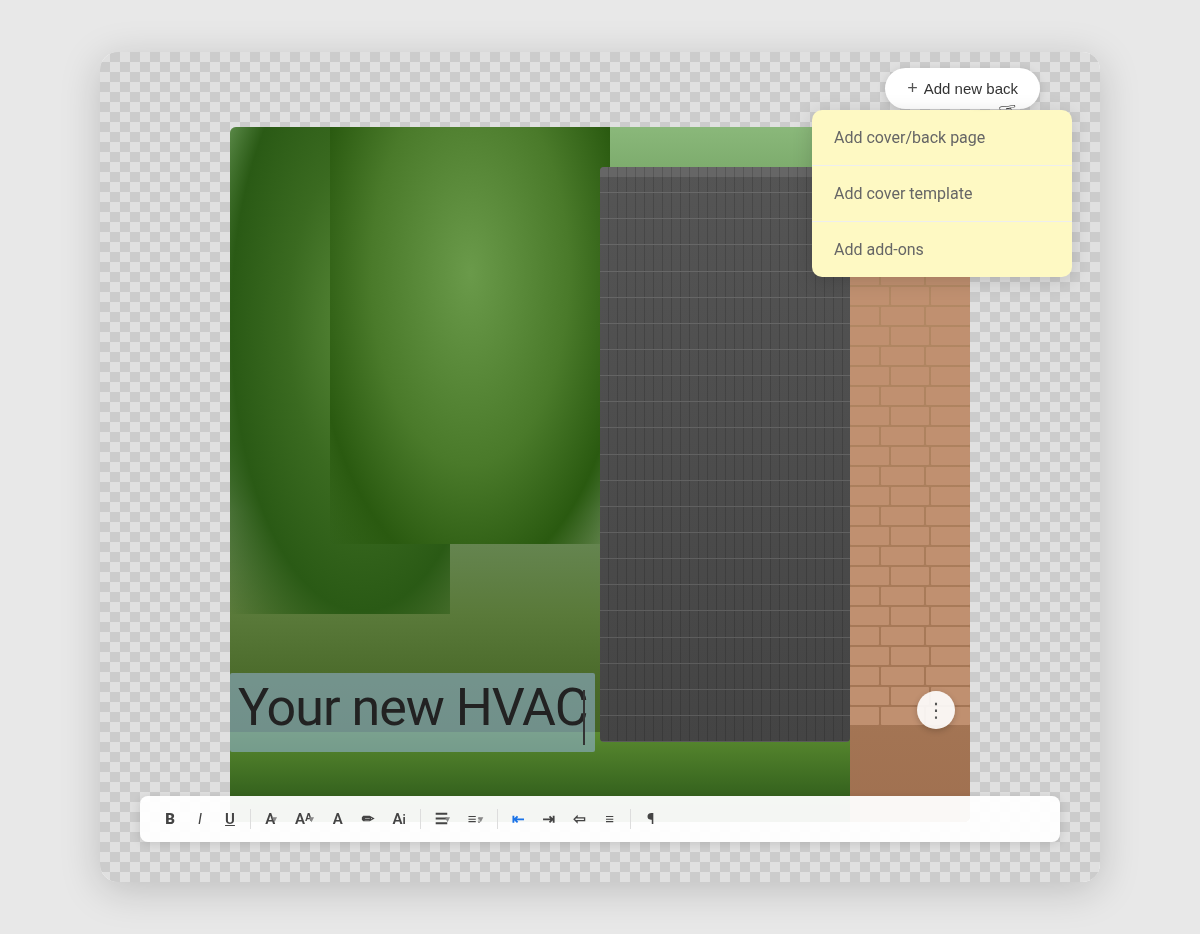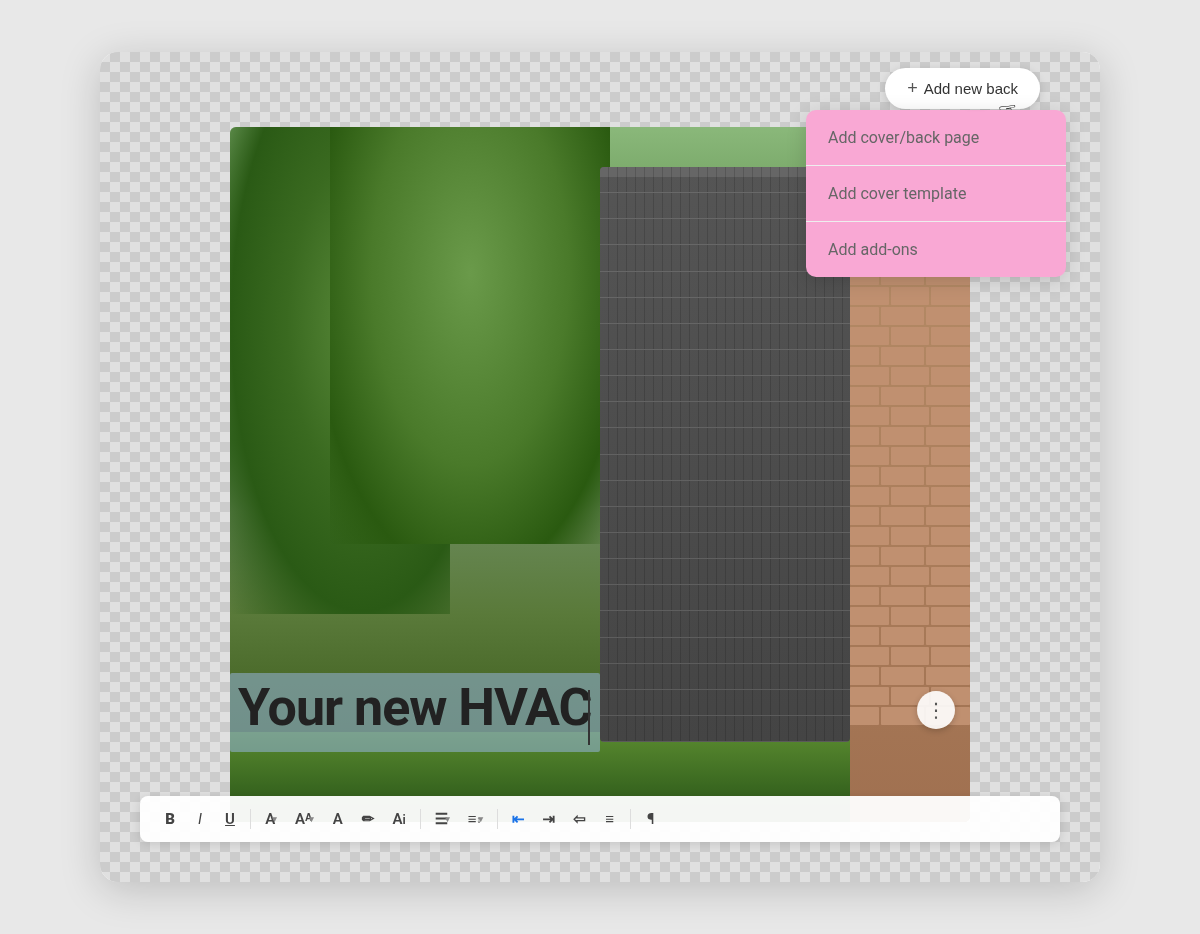--- a/index.html
+++ b/index.html
@@ -211,22 +211,22 @@
       font-size: 22px;
       z-index: 101;
       pointer-events: none;
       transform: rotate(-10deg);
     }
 
     
     .dropdown-menu {
       position: absolute;
       top: 58px;
-      right: 34px;
-      background: #f9a8d4;
+      right: 28px;
+      background: #fef9c3;
       border-radius: 10px;
       box-shadow: 0 4px 20px rgba(0,0,0,0.15);
       min-width: 260px;
       z-index: 200;
       overflow: hidden;
     }
 
     
     .dropdown-menu::before {
       content: '';
@@ -263,21 +263,21 @@
 
     .headline-selection {
       display: inline-block;
       background: rgba(150, 180, 220, 0.55);
       padding: 4px 8px;
       border-radius: 2px;
     }
 
     .headline-text {
       font-size: 52px;
-      font-weight: 700;
+      font-weight: 400;
       color: #222;
       letter-spacing: -1px;
       white-space: nowrap;
     }
 
     .text-cursor {
       display: inline-block;
       width: 2px;
       height: 55px;
       background: #333;

